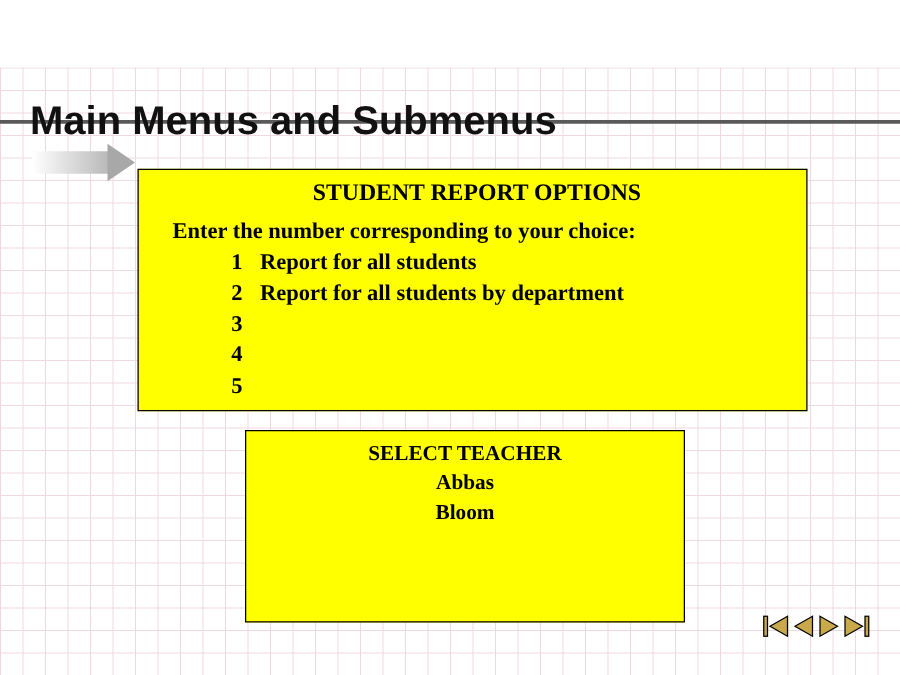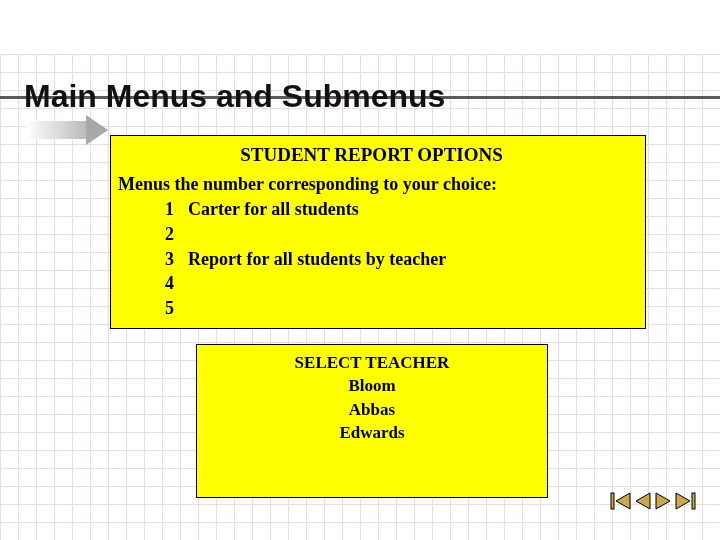--- a/index.html
+++ b/index.html
@@ -78,21 +78,21 @@
     border: 1.5px solid #000;
     z-index: 3;
     font-weight: 700;
     color: #000;
   }
   .panel1 {
     top: 135px;
     left: 110px;
     width: 536px;
     height: 194px;
-    padding: 8px 14px 10px 1px;
+    padding: 8px 14px 10px 21px;
   }
   .panel1 .heading {
     text-align: center;
     font-size: 19px;
     margin-bottom: 8px;
   }
   .panel1 .prompt {
     font-size: 18px;
     margin-left: 6px;
     margin-bottom: 2px;
@@ -133,47 +133,46 @@
 <div class="slide-title">Main Menus and Submenus</div>
 <div class="title-underline"></div>
 
 <div class="arrow-left">
   <div class="shaft"></div>
   <div class="head"></div>
 </div>
 
 <div class="panel panel1">
   <div class="heading">STUDENT REPORT OPTIONS</div>
-  <div class="prompt">Menus the number corresponding to your choice:</div>
+  <div class="prompt">Enter the number corresponding to your choice:</div>
   <div class="opts">
     <div class="row">
       <span class="num">1</span>
-      <span>Carter for all students</span>
+      <span>Report for all students</span>
     </div>
     <div class="row">
       <span class="num">2</span>
+      <span>Report for all students by department</span>
     </div>
     <div class="row">
       <span class="num">3</span>
-      <span>Report for all students by teacher</span>
     </div>
     <div class="row">
       <span class="num">4</span>
     </div>
     <div class="row">
       <span class="num">5</span>
     </div>
   </div>
 </div>
 
 <div class="panel panel2">
   <div>SELECT TEACHER</div>
+  <div>Abbas</div>
   <div>Bloom</div>
-  <div>Abbas</div>
-  <div>Edwards</div>
 </div>
 
 <div class="nav-arrows">
   <span>
     <svg width="22" height="18" viewBox="0 0 22 18">
       <rect x="1" y="1" width="3" height="16" fill="#c9a94a" stroke="#000" stroke-width="1"></rect>
       <polygon points="20,1 20,17 6,9" fill="#c9a94a" stroke="#000" stroke-width="1"></polygon>
     </svg>
   </span>
   <span>

